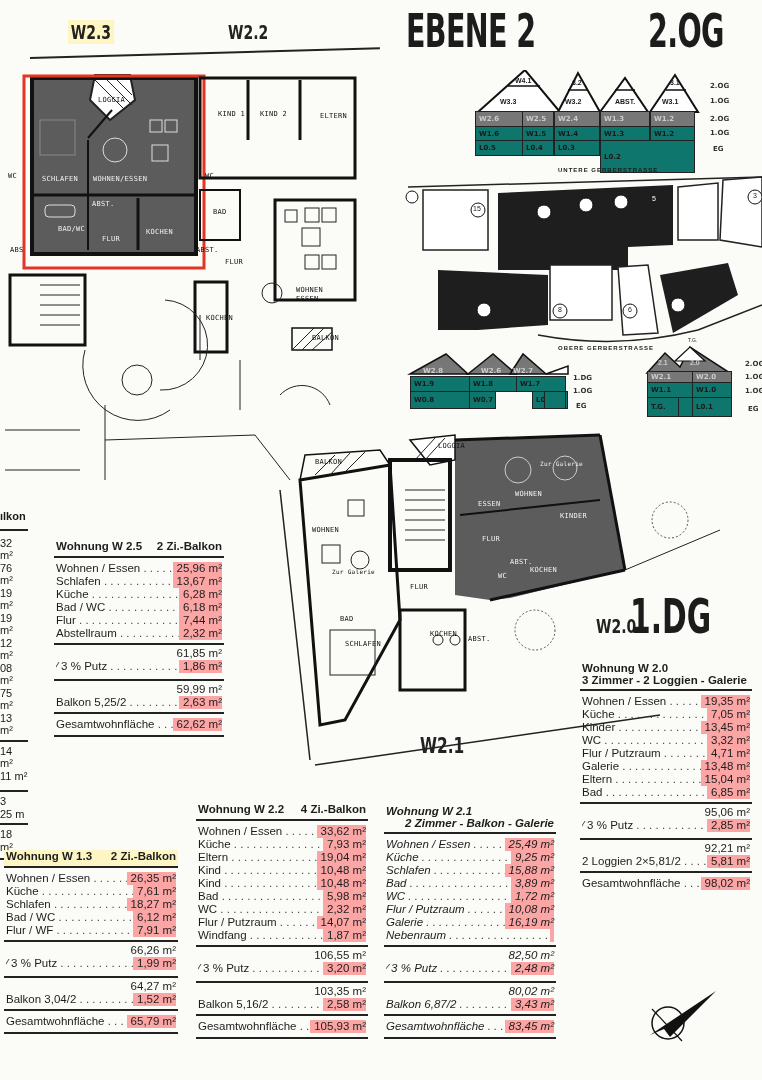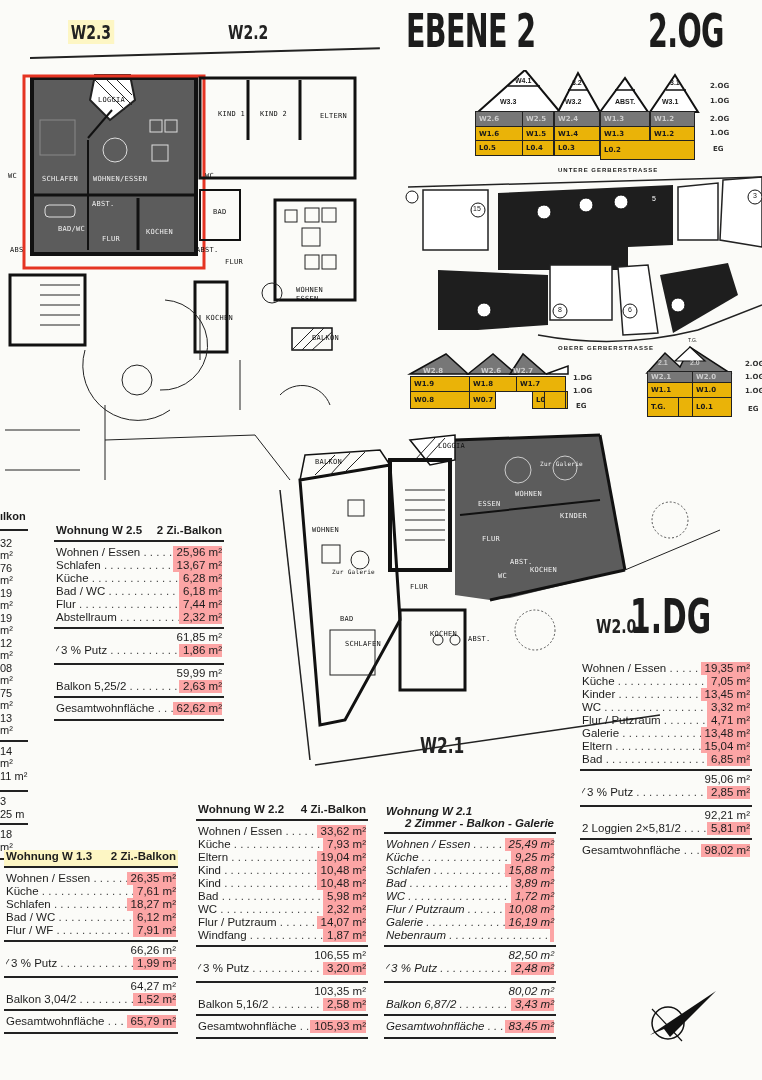--- a/index.html
+++ b/index.html
@@ -18,21 +18,21 @@
   .tbl .head { font-weight:bold; display:flex; justify-content:space-between; padding:0 2px 3px 2px; border-bottom:2px solid #222; margin-bottom:4px; }
   .tbl .head2 { font-weight:bold; padding:0 2px 3px 2px; border-bottom:2px solid #222; margin-bottom:4px; line-height:12px; }
   .tbl .row { display:flex; justify-content:space-between; padding:0 2px; white-space:nowrap; }
   .tbl .row .lbl { overflow:hidden; flex:1; }
   .tbl .row .lbl::after { content:" . . . . . . . . . . . . . . . . . . . . . . . ."; color:#444; }
   .tbl .row .val { padding-left:4px; background:#fca5a5; }
   .tbl .sep { border-top:2px solid #222; margin:3px 0 2px 0; }
   .tbl .sum { text-align:right; padding:0 2px; }
 
   
-  .sec-cell { position:absolute; border:1.5px solid #222; font-size:7px; font-family:"DejaVu Sans", sans-serif; font-weight:bold; display:flex; align-items:center; padding-left:3px; box-sizing:border-box; background:#eab308; }
+  .sec-cell { position:absolute; border:1.5px solid #222; font-size:7px; font-family:"DejaVu Sans", sans-serif; font-weight:bold; display:flex; align-items:center; padding-left:3px; box-sizing:border-box; background:#0f766e; }
   .sec-cell.gray { background:#777; color:#ccc; }
   .lvl { position:absolute; font-size:7px; font-family:"DejaVu Sans", sans-serif; font-weight:bold; color:#333; }
 </style>
 </head>
 <body>
 
 <div class="abs unit-label hl" style="left:68px;top:20px;padding:0 4px;">W2.3</div>
 <div class="abs unit-label" style="left:228px;top:20px;">W2.2</div>
 <div class="abs" style="left:30px;top:57px;width:350px;height:2px;background:#222;transform:rotate(-1.6deg);transform-origin:left;"></div>
 <div class="abs big-title" style="left:406px;top:4px;">EBENE 2</div>
@@ -148,21 +148,21 @@
 
   <div class="sec-cell" style="left:5px;top:56px;width:48px;height:15px;">W1.6</div>
   <div class="sec-cell" style="left:52px;top:56px;width:32px;height:15px;">W1.5</div>
   <div class="sec-cell" style="left:84px;top:56px;width:46px;height:15px;">W1.4</div>
   <div class="sec-cell" style="left:130px;top:56px;width:50px;height:15px;">W1.3</div>
   <div class="sec-cell" style="left:180px;top:56px;width:45px;height:15px;">W1.2</div>
 
   <div class="sec-cell" style="left:5px;top:70px;width:48px;height:16px;">L0.5</div>
   <div class="sec-cell" style="left:52px;top:70px;width:32px;height:16px;">L0.4</div>
   <div class="sec-cell" style="left:84px;top:70px;width:46px;height:16px;">L0.3</div>
-  <div class="sec-cell" style="left:130px;top:70px;width:95px;height:20px;">L0.2</div>
+  <div class="sec-cell" style="left:130px;top:70px;width:95px;height:33px;">L0.2</div>
   <div class="lvl" style="left:240px;top:12px;">2.OG</div>
   <div class="lvl" style="left:240px;top:27px;">1.OG</div>
   <div class="lvl" style="left:240px;top:45px;">2.OG</div>
   <div class="lvl" style="left:240px;top:59px;">1.OG</div>
   <div class="lvl" style="left:243px;top:75px;">EG</div>
 </div>
 
 <div class="abs" style="left:398px;top:165px;width:364px;height:190px;">
   <svg width="364" height="190">
     <line x1="10" y1="22" x2="364" y2="12" stroke="#222" stroke-width="1.5"></line>
@@ -322,21 +322,21 @@
   <div>14 m²</div>
   <div>11 m²</div>
   <div style="border-top:2px solid #222;margin:8px 0 3px;"></div>
   <div>3</div>
   <div>25 m</div>
   <div style="border-top:2px solid #222;margin:3px 0;"></div>
   <div>18 m²</div>
   <div style="border-top:2px solid #222;margin:5px 0;"></div>
 </div>
 
-<div class="tbl" style="left:54px;top:524px;width:170px;">
+<div class="tbl" style="left:54px;top:540px;width:170px;">
   <div class="head">
       <span>Wohnung W 2.5</span>
       <span>2 Zi.-Balkon</span>
     </div>
   <div class="row">
       <span class="lbl">Wohnen / Essen</span>
       <span class="val">25,96 m²</span>
     </div>
   <div class="row">
       <span class="lbl">Schlafen</span>
@@ -372,20 +372,24 @@
     </div>
   <div class="sep"></div>
   <div class="row" style="padding-top:2px;">
       <span class="lbl">Gesamtwohnfläche</span>
       <span class="val">62,62 m²</span>
     </div>
   <div class="sep" style="margin-top:4px;"></div>
 </div>
 
 <div class="tbl" style="left:580px;top:662px;width:172px;">
+  <div class="head2">
+      <div>Wohnung W 2.0</div>
+      <div>3 Zimmer - 2 Loggien - Galerie</div>
+    </div>
   <div class="row">
       <span class="lbl">Wohnen / Essen</span>
       <span class="val">19,35 m²</span>
     </div>
   <div class="row">
       <span class="lbl">Küche</span>
       <span class="val">7,05 m²</span>
     </div>
   <div class="row">
       <span class="lbl">Kinder</span>

